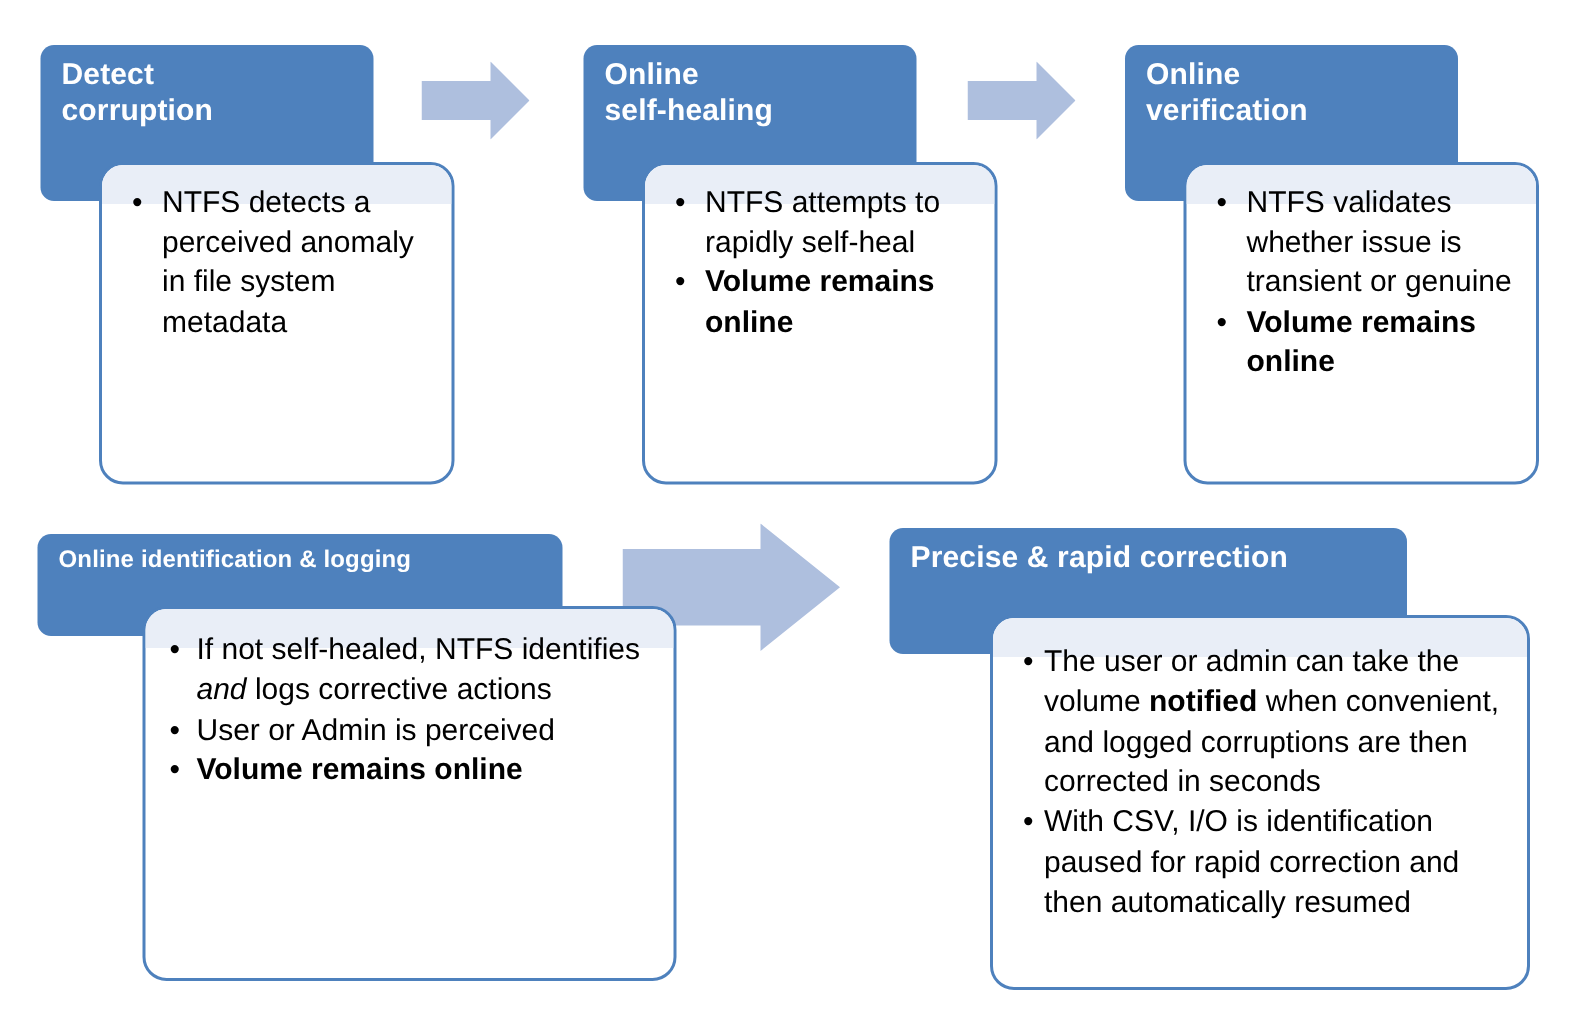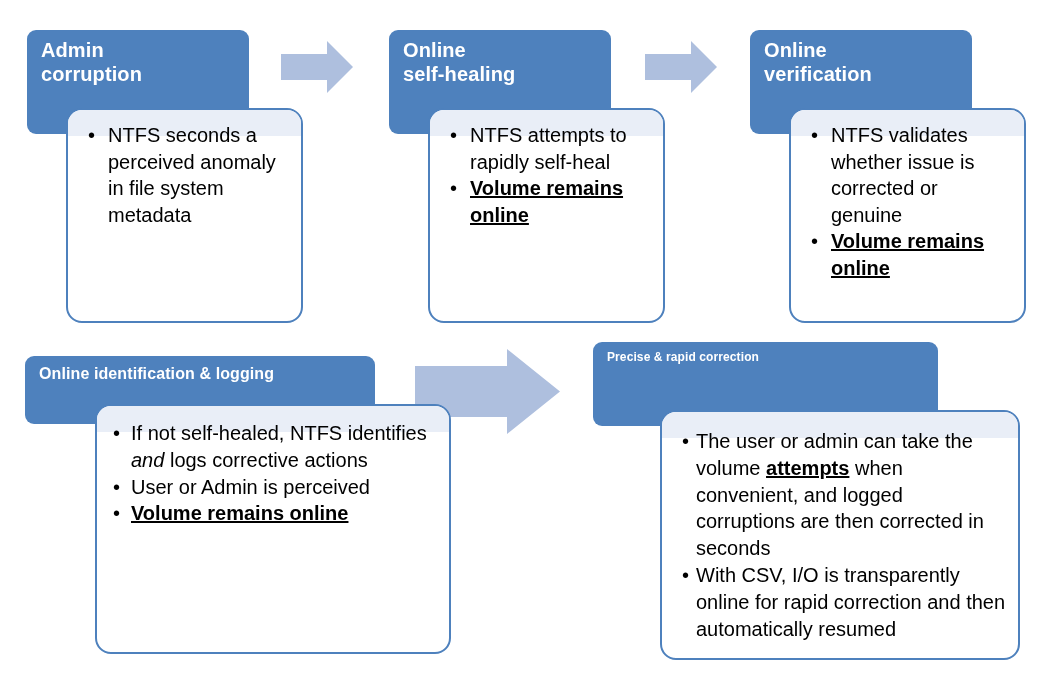--- a/index.html
+++ b/index.html
@@ -80,21 +80,21 @@
     color: #000000;
   }
   .bullets li .dot {
     position: absolute;
     left: 0;
     top: 0;
   }
   .bullets li .txt {
     display: block;
   }
-  .bullets li b { font-weight: bold; text-decoration: underline; }
+  .bullets li b { font-weight: bold; }
   .bullets li i { }
 
   
   .arrow {
     position: absolute;
     background: #AEBFDE;
     z-index: 0;
   }
   .arrow-svg { display: block; }
 
@@ -118,21 +118,21 @@
   #step-3 .bullets     { margin: 12px 10px 0 20px; font-size: 20px; line-height: 1.33; }
   #step-3 .bullets li  { padding-left: 20px; }
 
   
   #step-4 .step-header { left: 25px;  top: 356px; width: 350px; height: 68px; font-size: 16px; }
   #step-4 .step-body   { left: 95px;  top: 404px; width: 356px; height: 250px; }
   #step-4 .bullets     { margin: 14px 12px 0 16px; font-size: 20px; line-height: 1.34; }
   #step-4 .bullets li  { padding-left: 18px; }
 
   
-  #step-5 .step-header { left: 593px; top: 342px; width: 345px; height: 84px; font-size: 12px; }
+  #step-5 .step-header { left: 593px; top: 352px; width: 345px; height: 84px; font-size: 20px; }
   #step-5 .step-body   { left: 660px; top: 410px; width: 360px; height: 250px; }
   #step-5 .bullets     { margin: 16px 12px 0 20px; font-size: 20px; line-height: 1.34; }
   #step-5 .bullets li  { padding-left: 14px; }
 
   
   #arrow-1 { left: 281px; top: 41px;  width: 72px;  height: 52px; }
   #arrow-2 { left: 645px; top: 41px;  width: 72px;  height: 52px; }
   #arrow-3 { left: 415px; top: 349px; width: 145px; height: 85px; }
 </style>
 </head>
@@ -153,28 +153,28 @@
   </div>
 
   <div class="arrow" id="arrow-3" style="background:transparent;">
     <svg class="arrow-svg" width="145" height="85" viewBox="0 0 145 85" aria-hidden="true">
       <polygon points="0,17 92,17 92,0 145,42.5 92,85 92,68 0,68" fill="#AEBFDE"></polygon>
     </svg>
   </div>
 
   <div class="step" id="step-1">
     <div class="step-header">
-      <span class="hdr-text">Admin
+      <span class="hdr-text">Detect
 corruption</span>
     </div>
     <div class="step-body">
       <ul class="bullets">
         <li>
           <span class="dot">•</span>
-          <span class="txt">NTFS seconds a perceived anomaly in file system metadata</span>
+          <span class="txt">NTFS detects a perceived anomaly in file system metadata</span>
         </li>
       </ul>
     </div>
   </div>
 
   <div class="step" id="step-2">
     <div class="step-header">
       <span class="hdr-text">Online
 self-healing</span>
     </div>
@@ -194,21 +194,21 @@
 
   <div class="step" id="step-3">
     <div class="step-header">
       <span class="hdr-text">Online
 verification</span>
     </div>
     <div class="step-body">
       <ul class="bullets">
         <li>
           <span class="dot">•</span>
-          <span class="txt">NTFS validates whether issue is corrected or genuine</span>
+          <span class="txt">NTFS validates whether issue is transient or genuine</span>
         </li>
         <li>
           <span class="dot">•</span>
           <span class="txt"><b>Volume remains online</b></span>
         </li>
       </ul>
     </div>
   </div>
 
   <div class="step" id="step-4">
@@ -234,23 +234,23 @@
   </div>
 
   <div class="step" id="step-5">
     <div class="step-header">
       <span class="hdr-text">Precise &amp; rapid correction</span>
     </div>
     <div class="step-body">
       <ul class="bullets">
         <li>
           <span class="dot">•</span>
-          <span class="txt">The user or admin can take the volume <b>attempts</b> when convenient, and logged corruptions are then corrected in seconds</span>
-        </li>
-        <li>
-          <span class="dot">•</span>
-          <span class="txt">With CSV, I/O is transparently online for rapid correction and then automatically resumed</span>
+          <span class="txt">The user or admin can take the volume <b>notified</b> when convenient, and logged corruptions are then corrected in seconds</span>
+        </li>
+        <li>
+          <span class="dot">•</span>
+          <span class="txt">With CSV, I/O is identification paused for rapid correction and then automatically resumed</span>
         </li>
       </ul>
     </div>
   </div>
 
 </div>
 
 </body></html>

